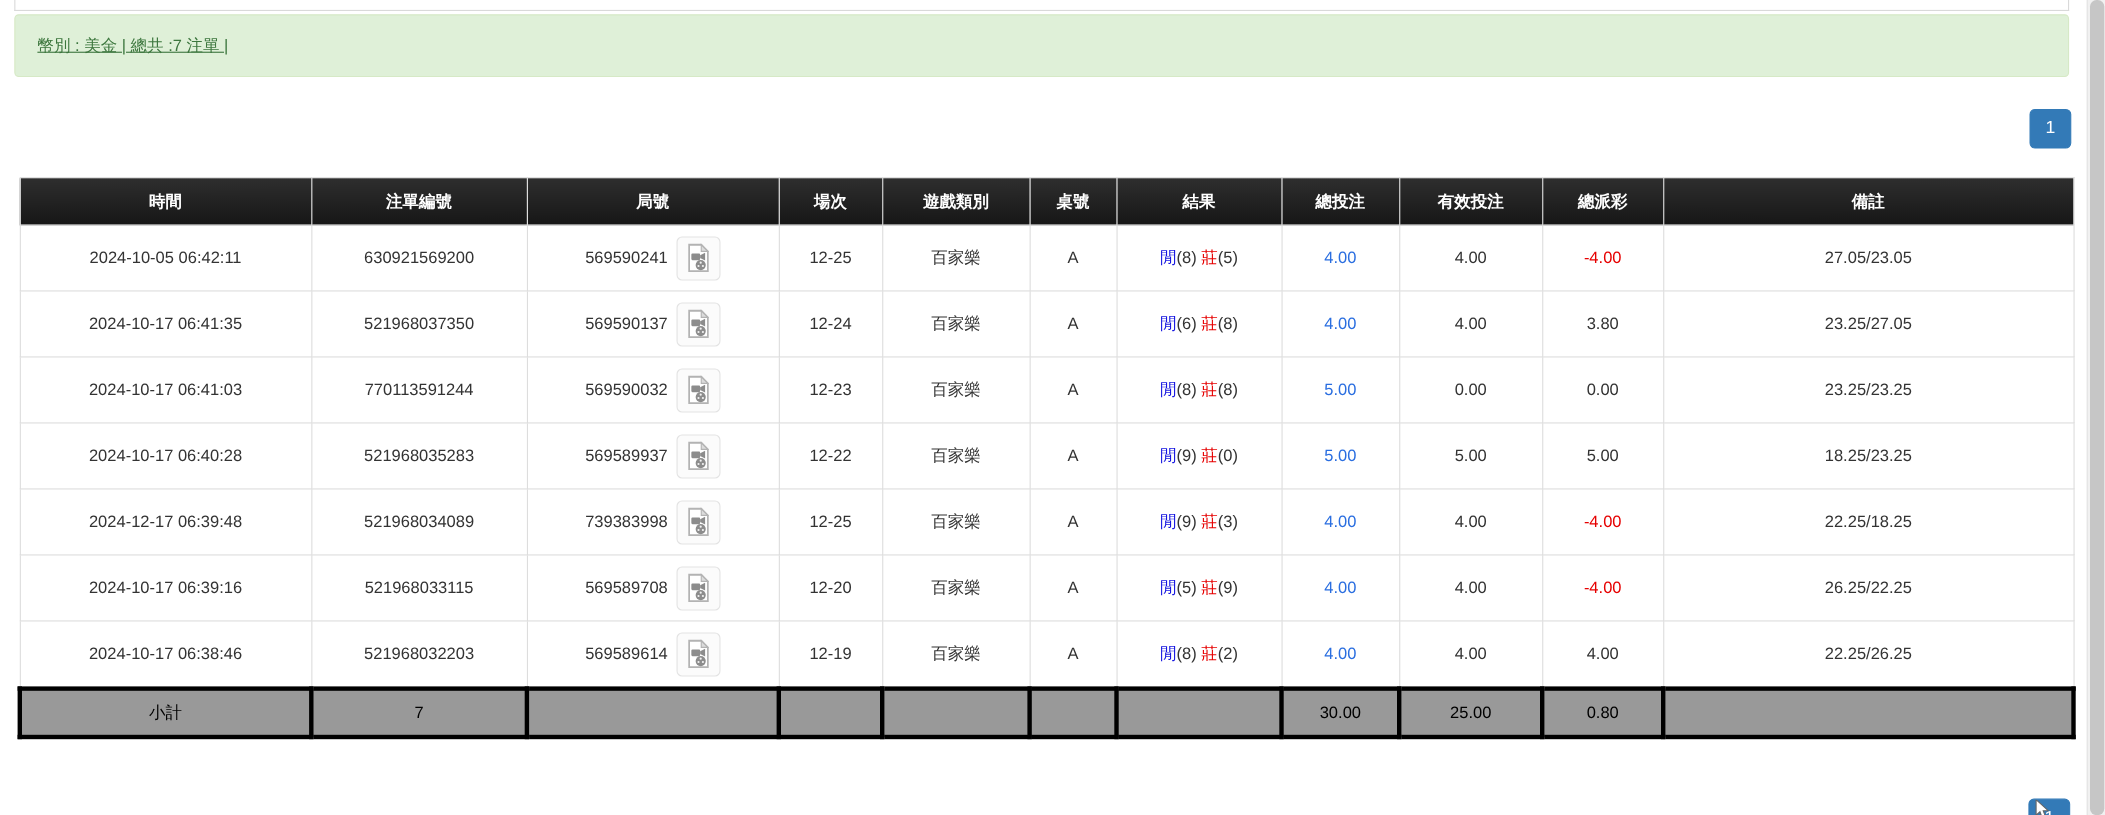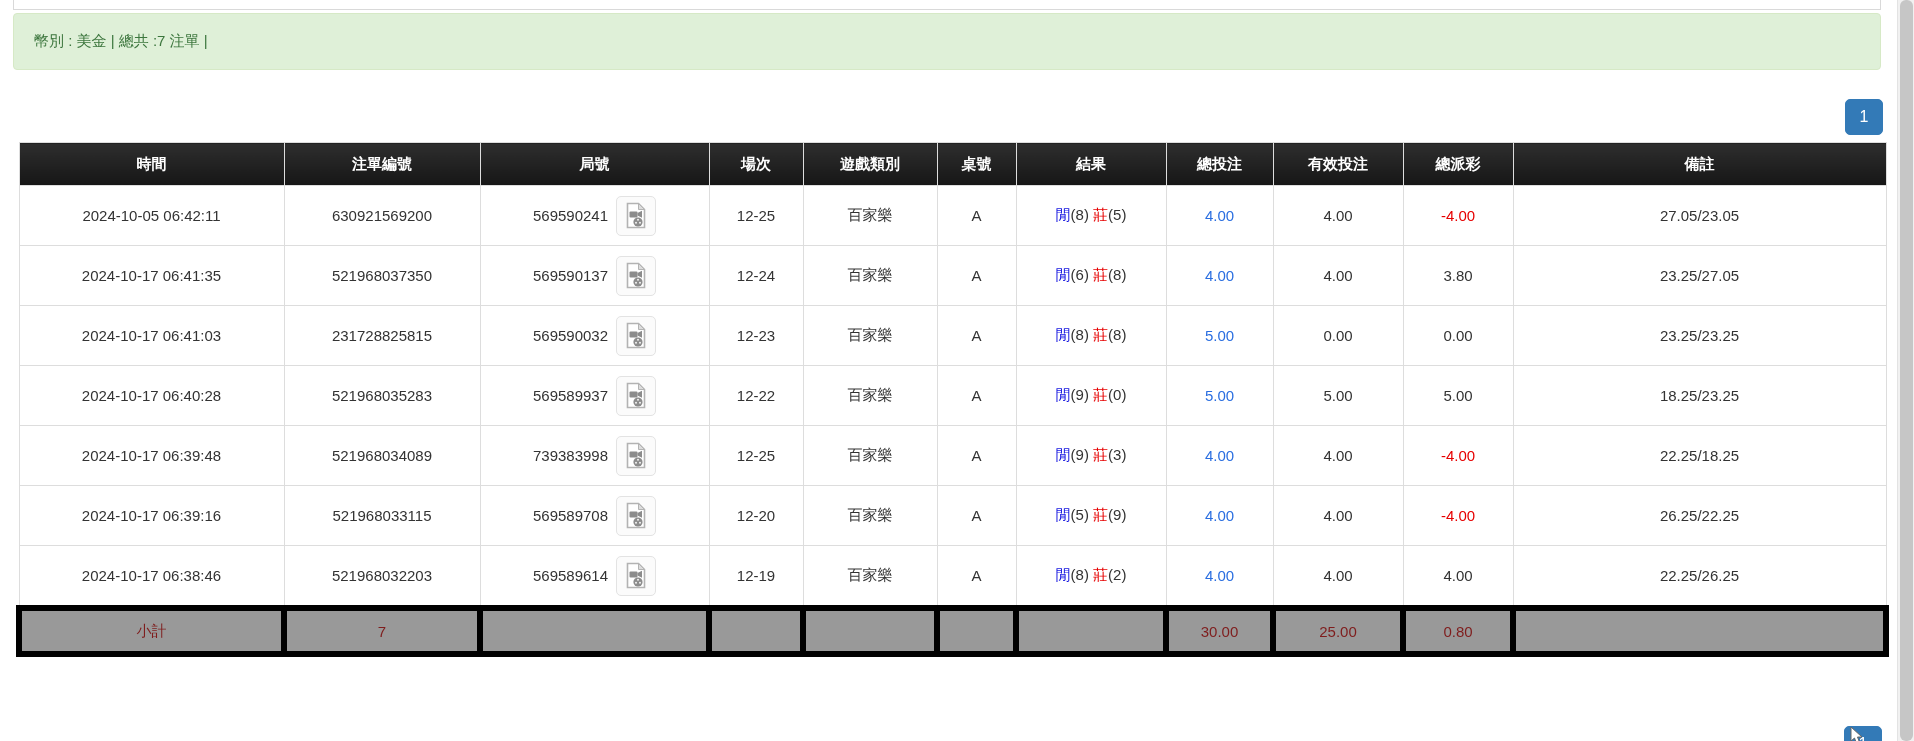--- a/index.html
+++ b/index.html
@@ -7,37 +7,37 @@
   .page{position:relative;width:1914px;height:741px;background:#fff;}
 
   
   .top-strip{position:absolute;left:13px;top:-2px;width:1868px;height:12px;box-sizing:border-box;
     border-left:1px solid #d9d9d9;border-right:1px solid #d9d9d9;border-bottom:1px solid #d9d9d9;background:#fff;}
 
   
   .alert{position:absolute;left:13px;top:13px;width:1868px;height:57px;box-sizing:border-box;
     background:var(--alert_bg);border:1px solid var(--alert_border);border-radius:4px;
     display:flex;align-items:center;justify-content:space-between;padding:0 20px;font-size:15px;}
-  .alert .left{color:var(--alert_text);}
+  .alert .left{color:var(--alert_text);text-decoration:underline;}
   .alert .right{color:var(--note_red);}
 
   
   .page-btn{position:absolute;width:38px;height:36px;box-sizing:border-box;border-radius:5px;
     background:var(--pagination_blue);border:1px solid var(--pagination_blue);color:#fff;
     display:flex;align-items:center;justify-content:center;font-size:16px;cursor:pointer;}
   .page-btn.top{left:1845px;top:99px;}
   .page-btn.bottom{left:1844px;top:726px;}
 
   
-  .tbl-wrap{position:absolute;left:16px;top:142px;width:1867px;}
+  .tbl-wrap{position:absolute;left:16px;top:161px;width:1867px;}
   table{border-collapse:collapse;table-layout:fixed;width:1867px;font-size:15px;}
   th{background:linear-gradient(180deg,#2e2e2e 0%,#161616 100%);color:#fff;font-weight:bold;
     height:42px;border:1px solid #ddd;text-align:center;padding:0;}
   td{border:1px solid #ddd;height:59px;text-align:center;padding:0;background:#fff;color:#333;}
-  tr.summary td{background:var(--summary_bg);color:#7f1d1d;height:40px;border:6px solid #000000;}
+  tr.summary td{background:var(--summary_bg);color:#000000;height:40px;border:4px solid #000000;}
   .blue-link{color:var(--link_blue);cursor:pointer;}
   .neg{color:var(--banker_red);}
   .res-p{color:var(--player_blue);}
   .res-b{color:var(--banker_red);}
   .round-cell{display:flex;align-items:center;justify-content:center;gap:8px;height:59px;}
   .video-btn{width:40px;height:40px;box-sizing:border-box;border:1px solid #e3e3e3;background:#fbfbfb;
     border-radius:5px;display:inline-flex;align-items:center;justify-content:center;cursor:pointer;padding:0;}
 
   
   .scrollbar{position:absolute;right:0;top:0;width:17px;height:741px;background:#f1f1f1;border-left:1px solid #e3e3e3;box-sizing:border-box;}
@@ -143,21 +143,21 @@
             <td>百家樂</td>
             <td>A</td>
             <td><span class="res-p">閒</span>(6) <span class="res-b">莊</span>(8)</td>
             <td><span class="blue-link">4.00</span></td>
             <td>4.00</td>
             <td>3.80</td>
             <td>23.25/27.05</td>
           </tr>
           <tr>
             <td>2024-10-17 06:41:03</td>
-            <td>231728825815</td>
+            <td>770113591244</td>
             <td>
               <div class="round-cell">
                 <span>569590032</span>
   <button class="video-btn" title="">
     <svg width="22" height="27" viewBox="0 0 22 27">
       <path d="M2.5 1.5 h11 l6 6 v18 h-17 z" fill="#ffffff" stroke="#b3b3b3" stroke-width="1.6"></path>
       <path d="M13.5 1.5 l6 6 h-6 z" fill="#dcdcdc" stroke="#b3b3b3" stroke-width="1"></path>
       <rect x="4.5" y="9.5" width="8" height="6" rx="1" fill="#8c8c8c"></rect>
       <path d="M12.5 11 l4.5 -2.2 v7 l-4.5 -2.2 z" fill="#8c8c8c"></path>
       <circle cx="13" cy="20" r="4.6" fill="#8c8c8c"></circle>
@@ -200,21 +200,21 @@
             <td>12-22</td>
             <td>百家樂</td>
             <td>A</td>
             <td><span class="res-p">閒</span>(9) <span class="res-b">莊</span>(0)</td>
             <td><span class="blue-link">5.00</span></td>
             <td>5.00</td>
             <td>5.00</td>
             <td>18.25/23.25</td>
           </tr>
           <tr>
-            <td>2024-10-17 06:39:48</td>
+            <td>2024-12-17 06:39:48</td>
             <td>521968034089</td>
             <td>
               <div class="round-cell">
                 <span>739383998</span>
   <button class="video-btn" title="">
     <svg width="22" height="27" viewBox="0 0 22 27">
       <path d="M2.5 1.5 h11 l6 6 v18 h-17 z" fill="#ffffff" stroke="#b3b3b3" stroke-width="1.6"></path>
       <path d="M13.5 1.5 l6 6 h-6 z" fill="#dcdcdc" stroke="#b3b3b3" stroke-width="1"></path>
       <rect x="4.5" y="9.5" width="8" height="6" rx="1" fill="#8c8c8c"></rect>
       <path d="M12.5 11 l4.5 -2.2 v7 l-4.5 -2.2 z" fill="#8c8c8c"></path>

